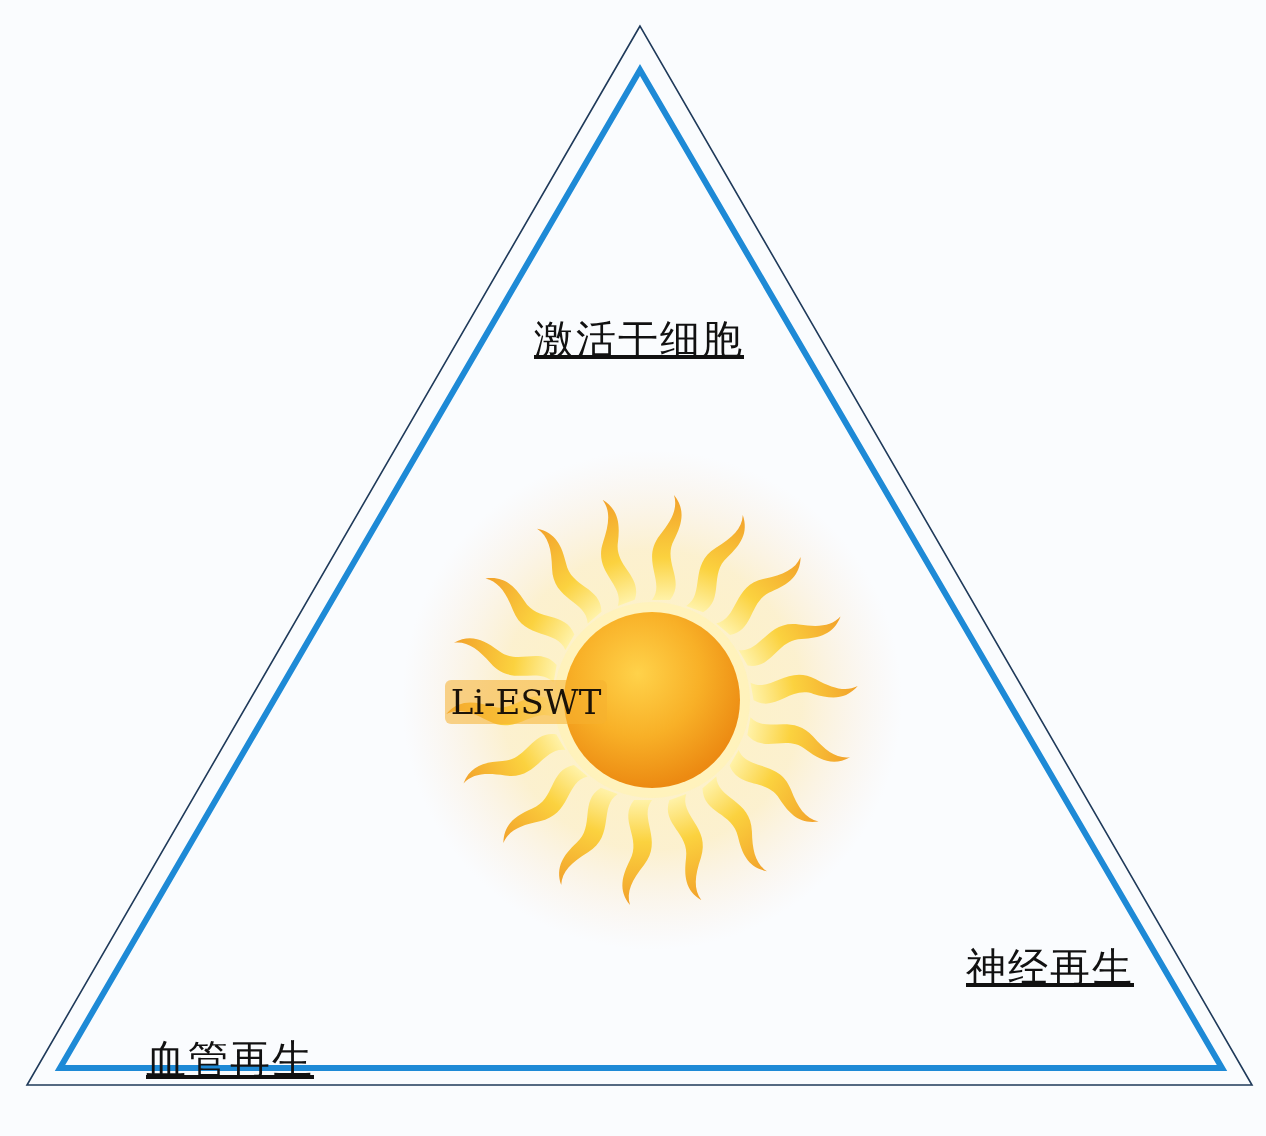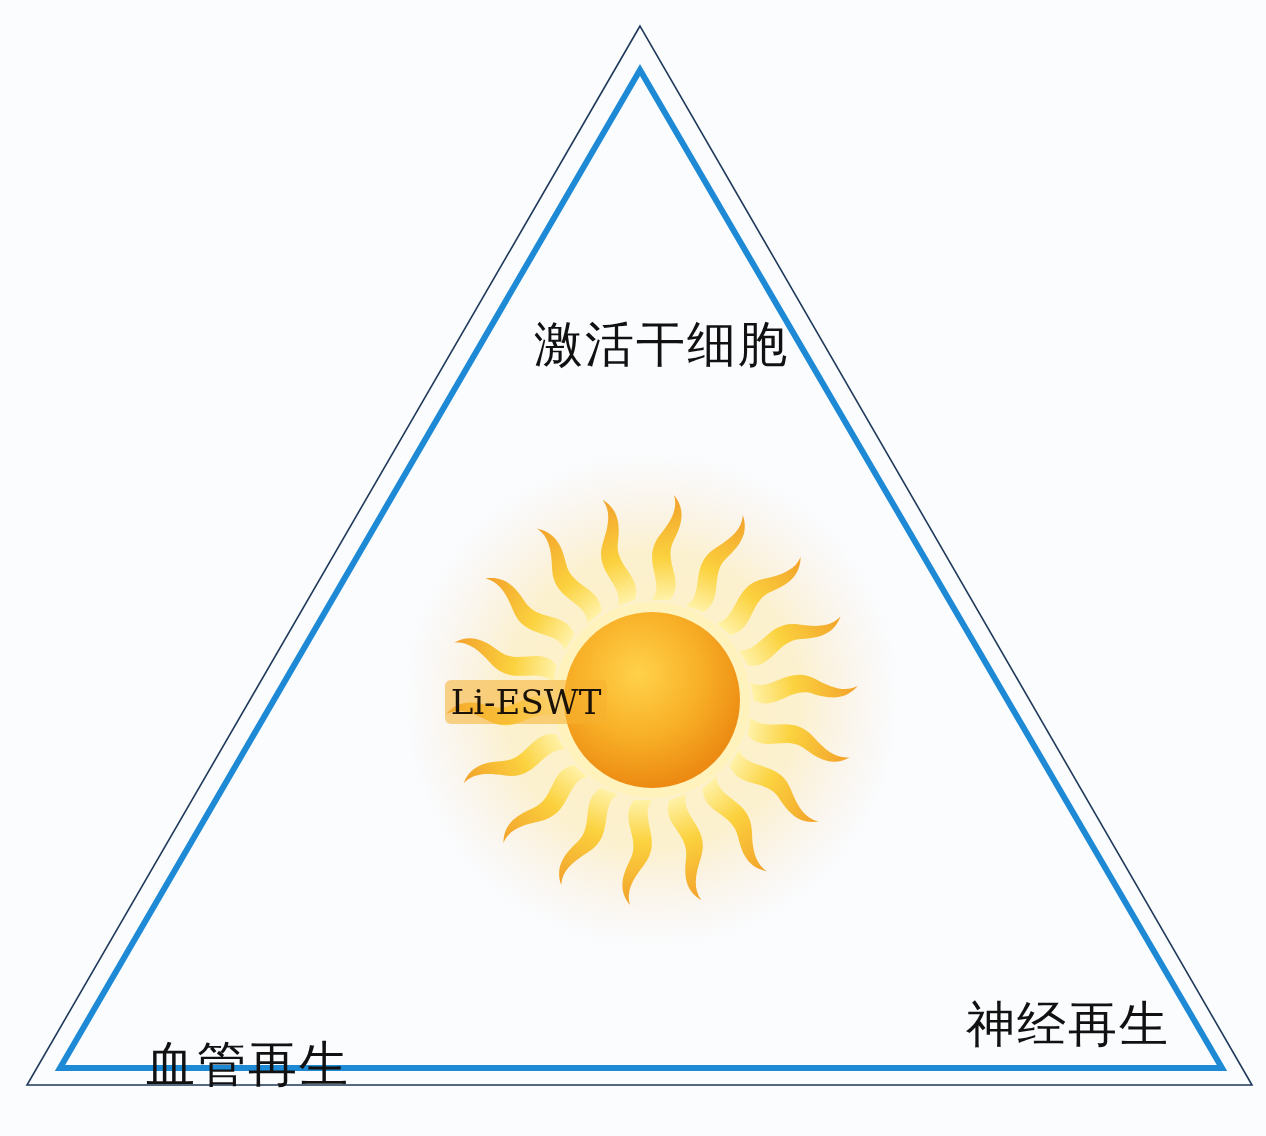--- a/index.html
+++ b/index.html
@@ -1,21 +1,21 @@
 <!DOCTYPE html>
 <html><head>
 <meta charset="utf-8">
 <style>
   html, body { margin:0; padding:0; background:#fafcfe; }
   body { width:1266px; height:1136px; position:relative; overflow:hidden; font-family:"DejaVu Sans", sans-serif; }
   #stage { position:absolute; left:0; top:0; width:1266px; height:1136px; }
-  .label { position:absolute; color:#111; font-size:49px; letter-spacing:2px; font-family:"DejaVu Sans", sans-serif; white-space:nowrap; }
+  .label { position:absolute; color:#111; font-size:40px; letter-spacing:2px; font-family:"DejaVu Sans", sans-serif; white-space:nowrap;text-decoration:underline; }
   #lbl-top { left:534px; top:312px; }
   #lbl-left { left:146px; top:984px;margin-top:48px; }
-  #lbl-right { left:966px; top:992px; }
+  #lbl-right { left:966px; top:940px; }
   #sun-text { position:absolute; left:0; top:680px; width:1012px; text-align:center; font-family:"DejaVu Serif", serif; font-size:34px; color:#1a1208; }
   #sun-text span { display:inline-block; padding:2px 6px; background:rgba(246,176,48,0.55); border-radius:6px; margin-left:40px; }
 </style>
 </head>
 <body>
 
 <svg id="stage" width="1266" height="1136" viewBox="0 0 1266 1136" xmlns="http://www.w3.org/2000/svg">
   <defs>
     <radialGradient id="glow" cx="50%" cy="50%" r="50%">
       <stop offset="0%" stop-color="#fff6c8" stop-opacity="1"></stop>

